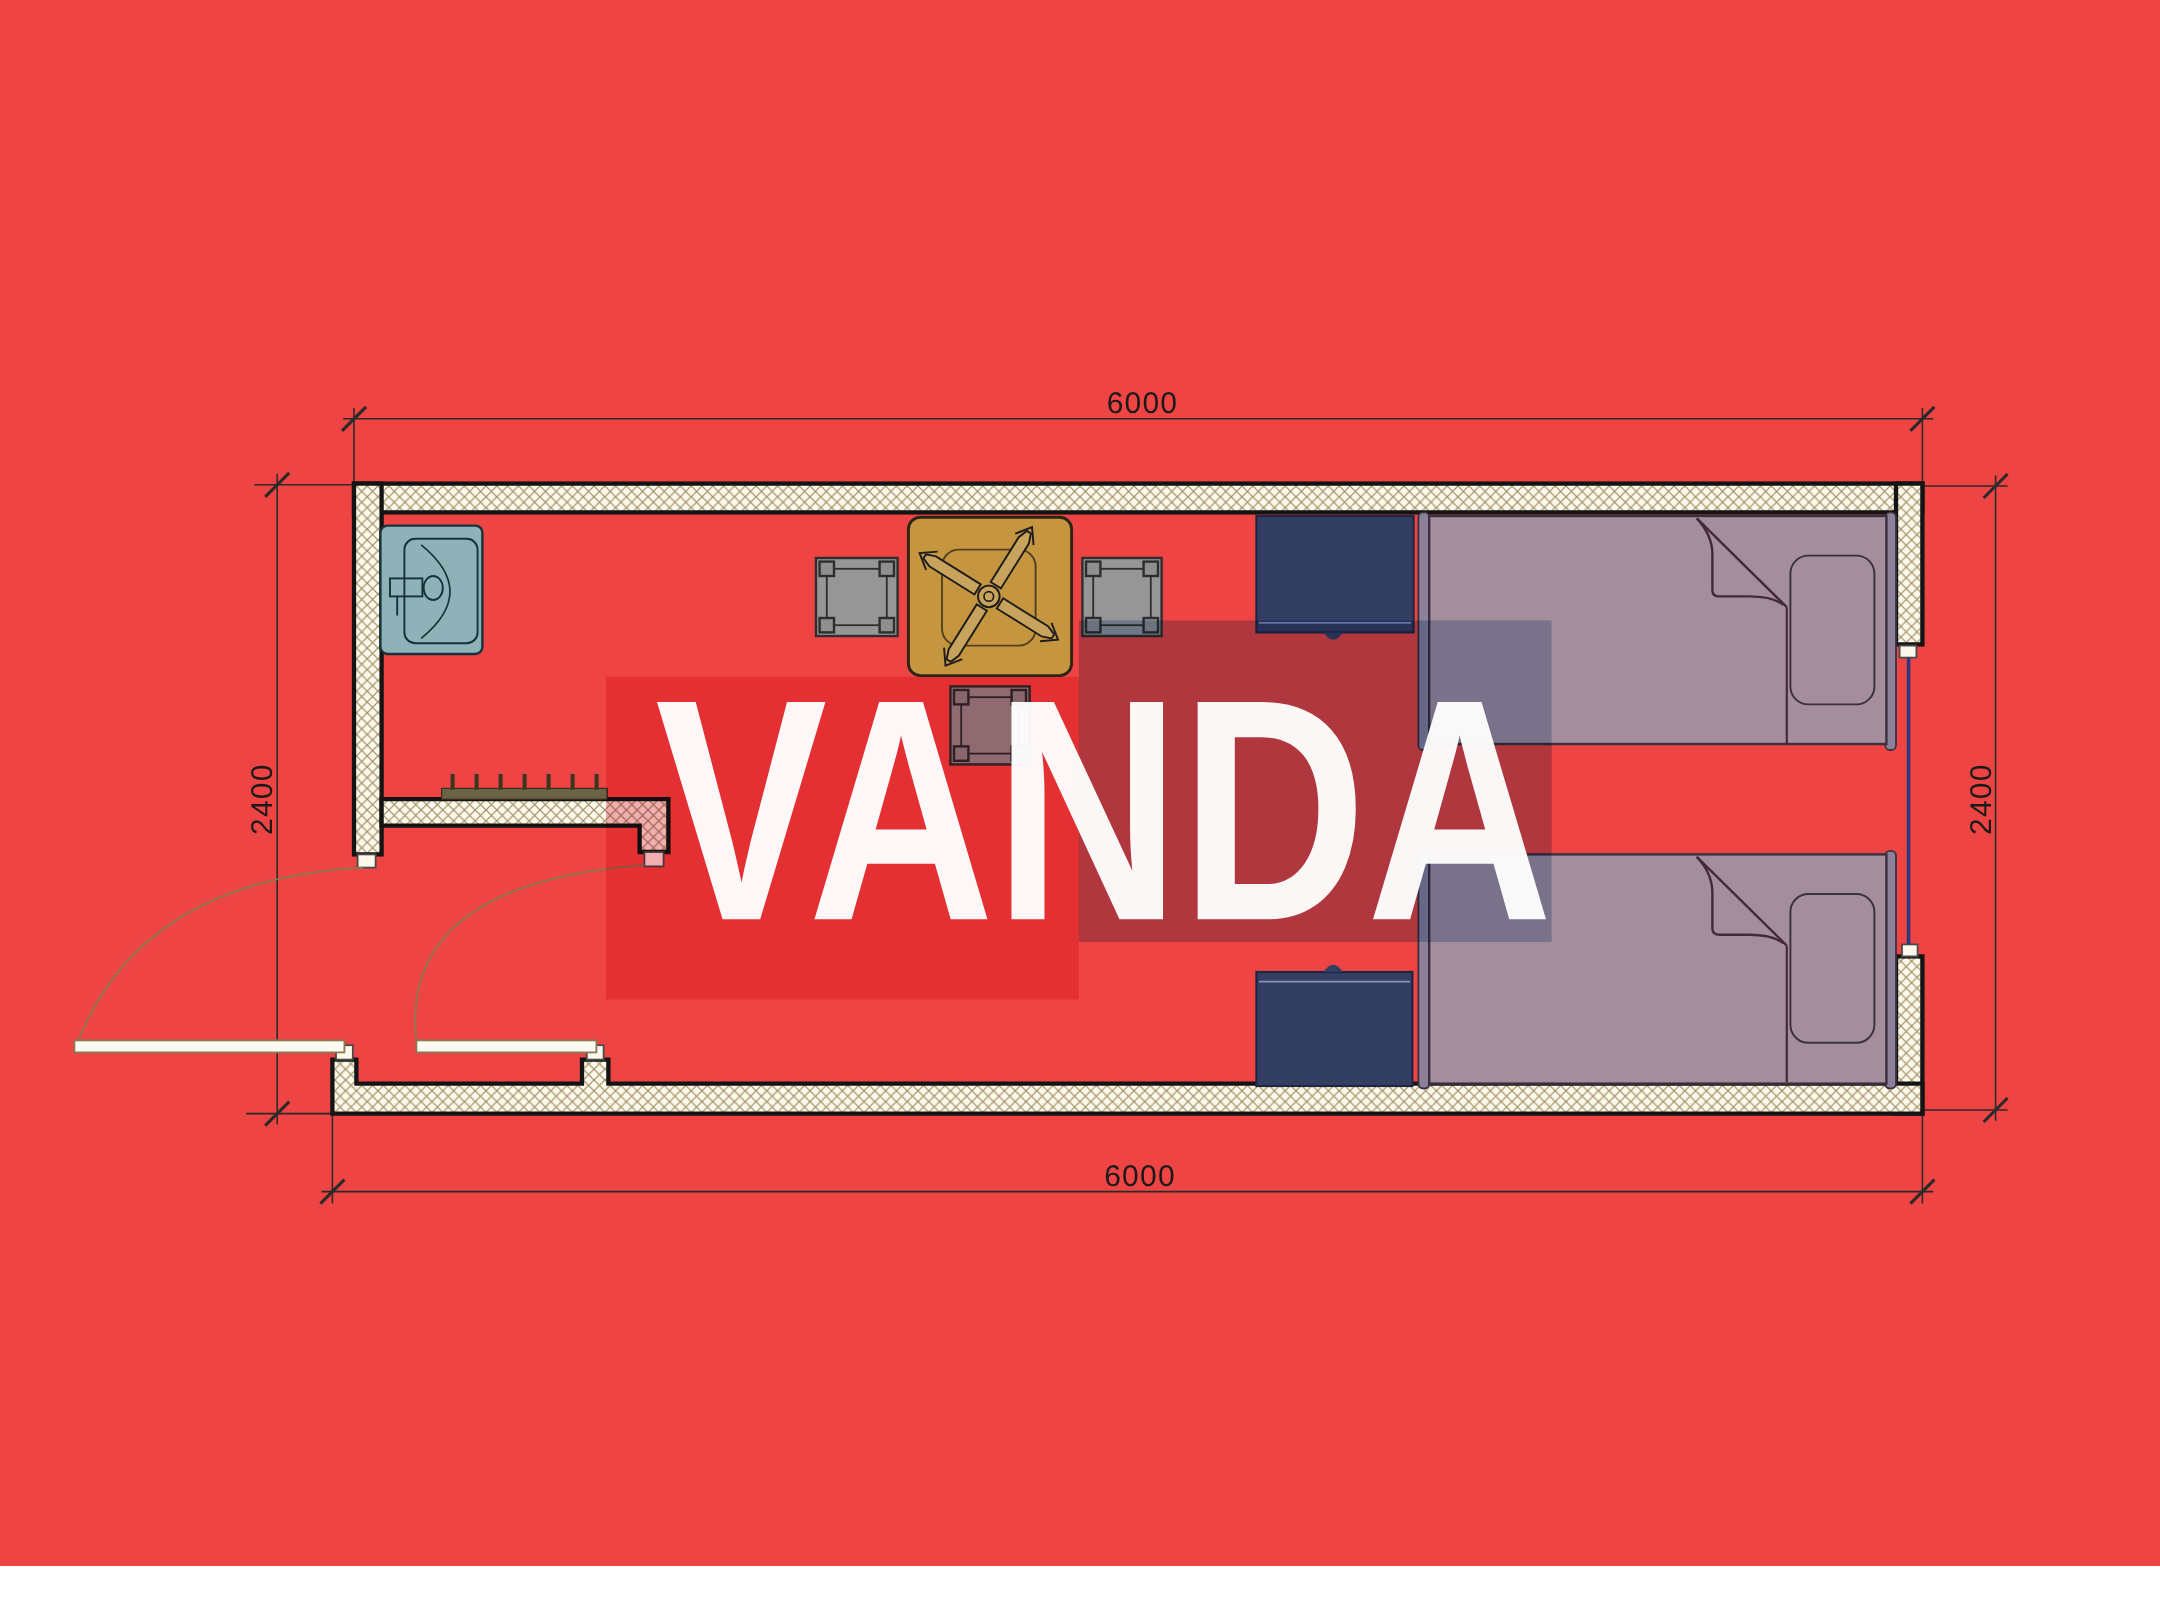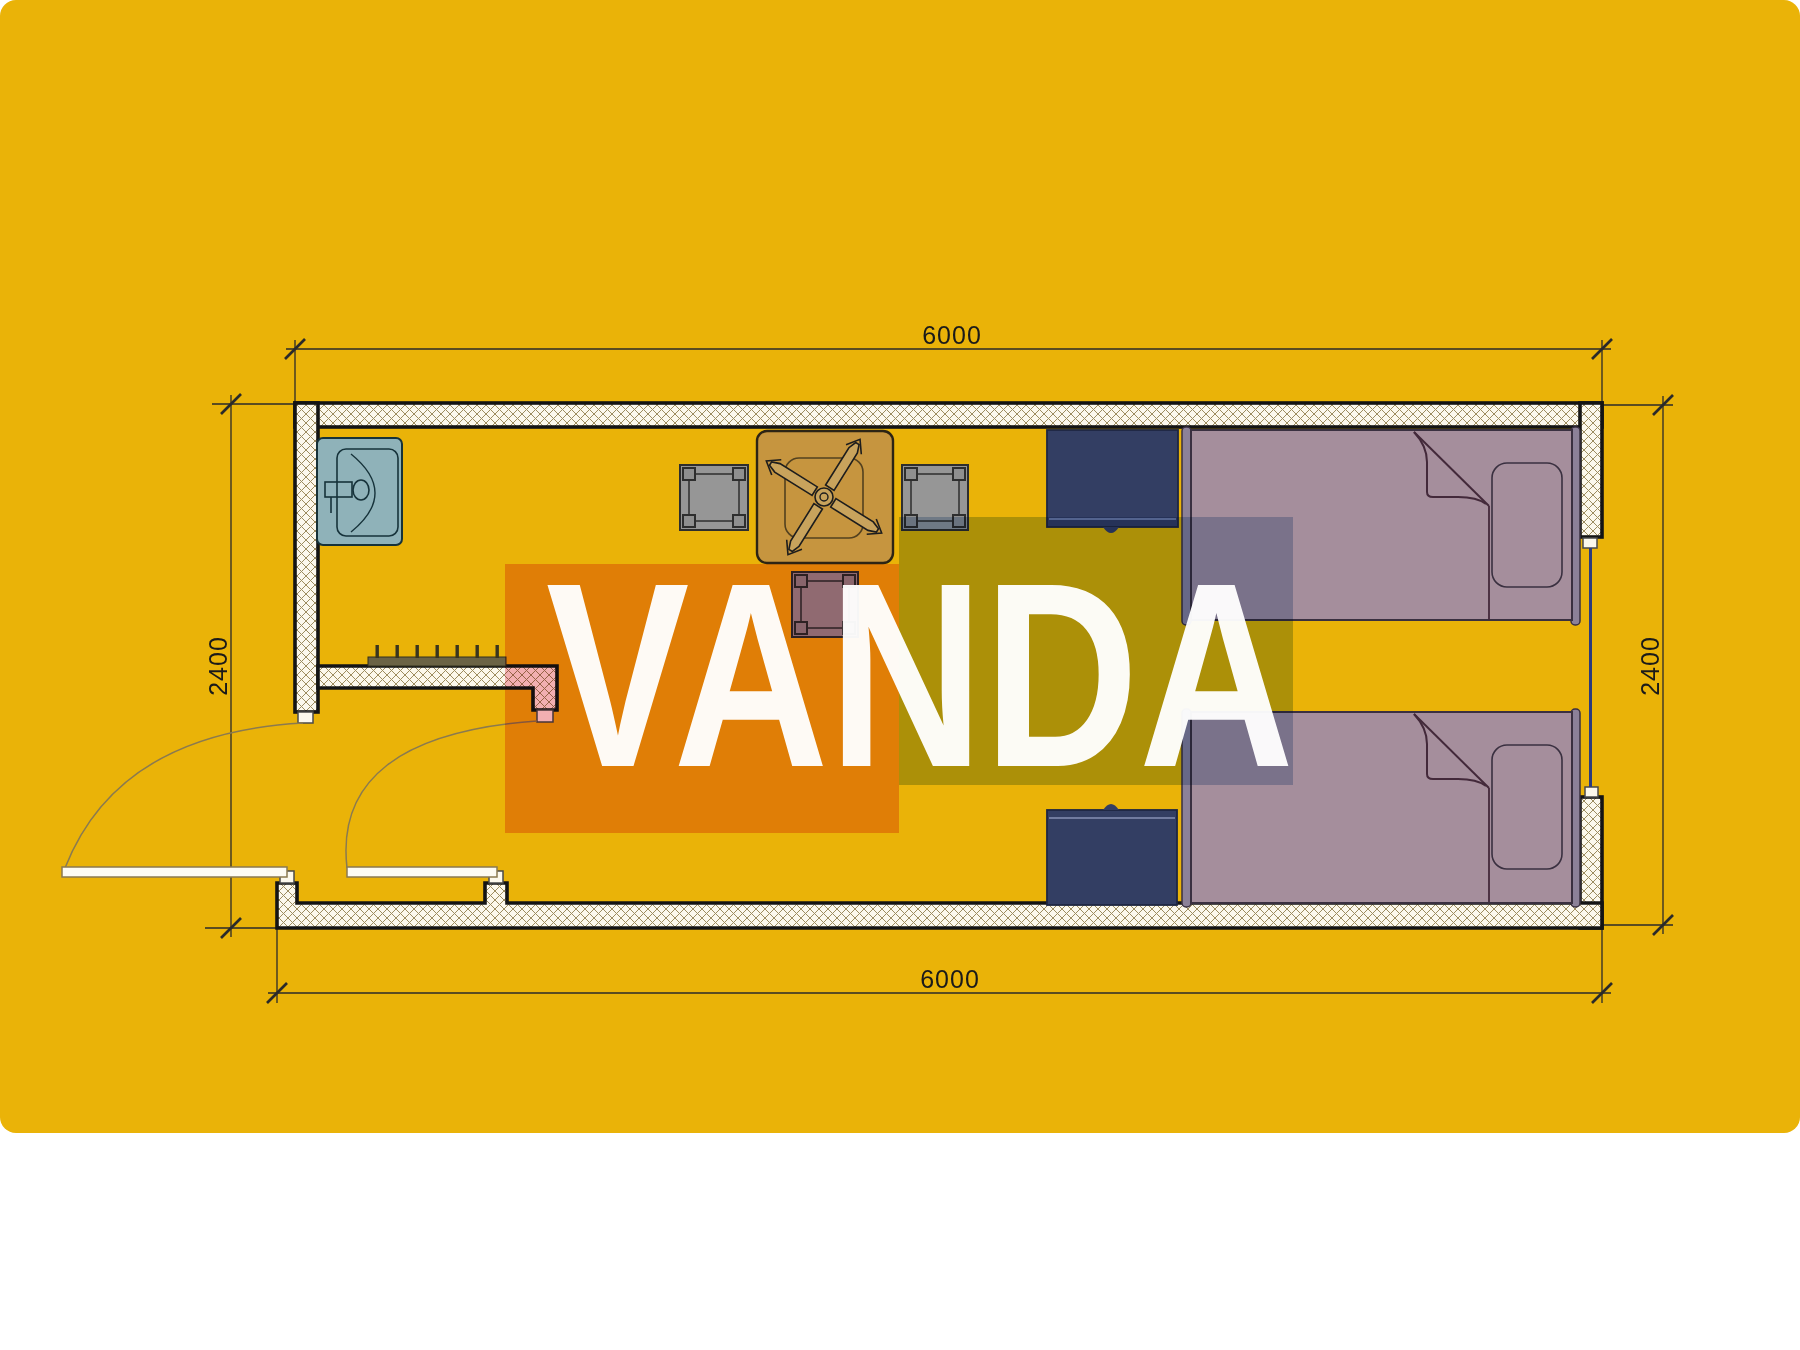--- a/index.html
+++ b/index.html
@@ -1,16 +1,16 @@
 <!DOCTYPE html>
 <html><head>
 <meta charset="utf-8">
 <style>
   html,body{margin:0;padding:0;background:#ffffff;}
-  .page{width:1800px;height:1133px;background:#eab308;position:relative;overflow:hidden;border-radius:16px;}
+  .page{width:1800px;height:1305px;background:#ef4444;position:relative;overflow:hidden;}
   svg{display:block;}
   text.dim{font-family:"Liberation Sans",sans-serif;font-size:25px;fill:#1a1a1a;letter-spacing:1px;}
   text.brand{font-family:"Liberation Sans",sans-serif;font-weight:bold;}
 </style>
 </head>
 <body>
 
 <div class="page">
 <svg width="1800" height="1350" viewBox="0 0 1800 1350">
   <defs>

